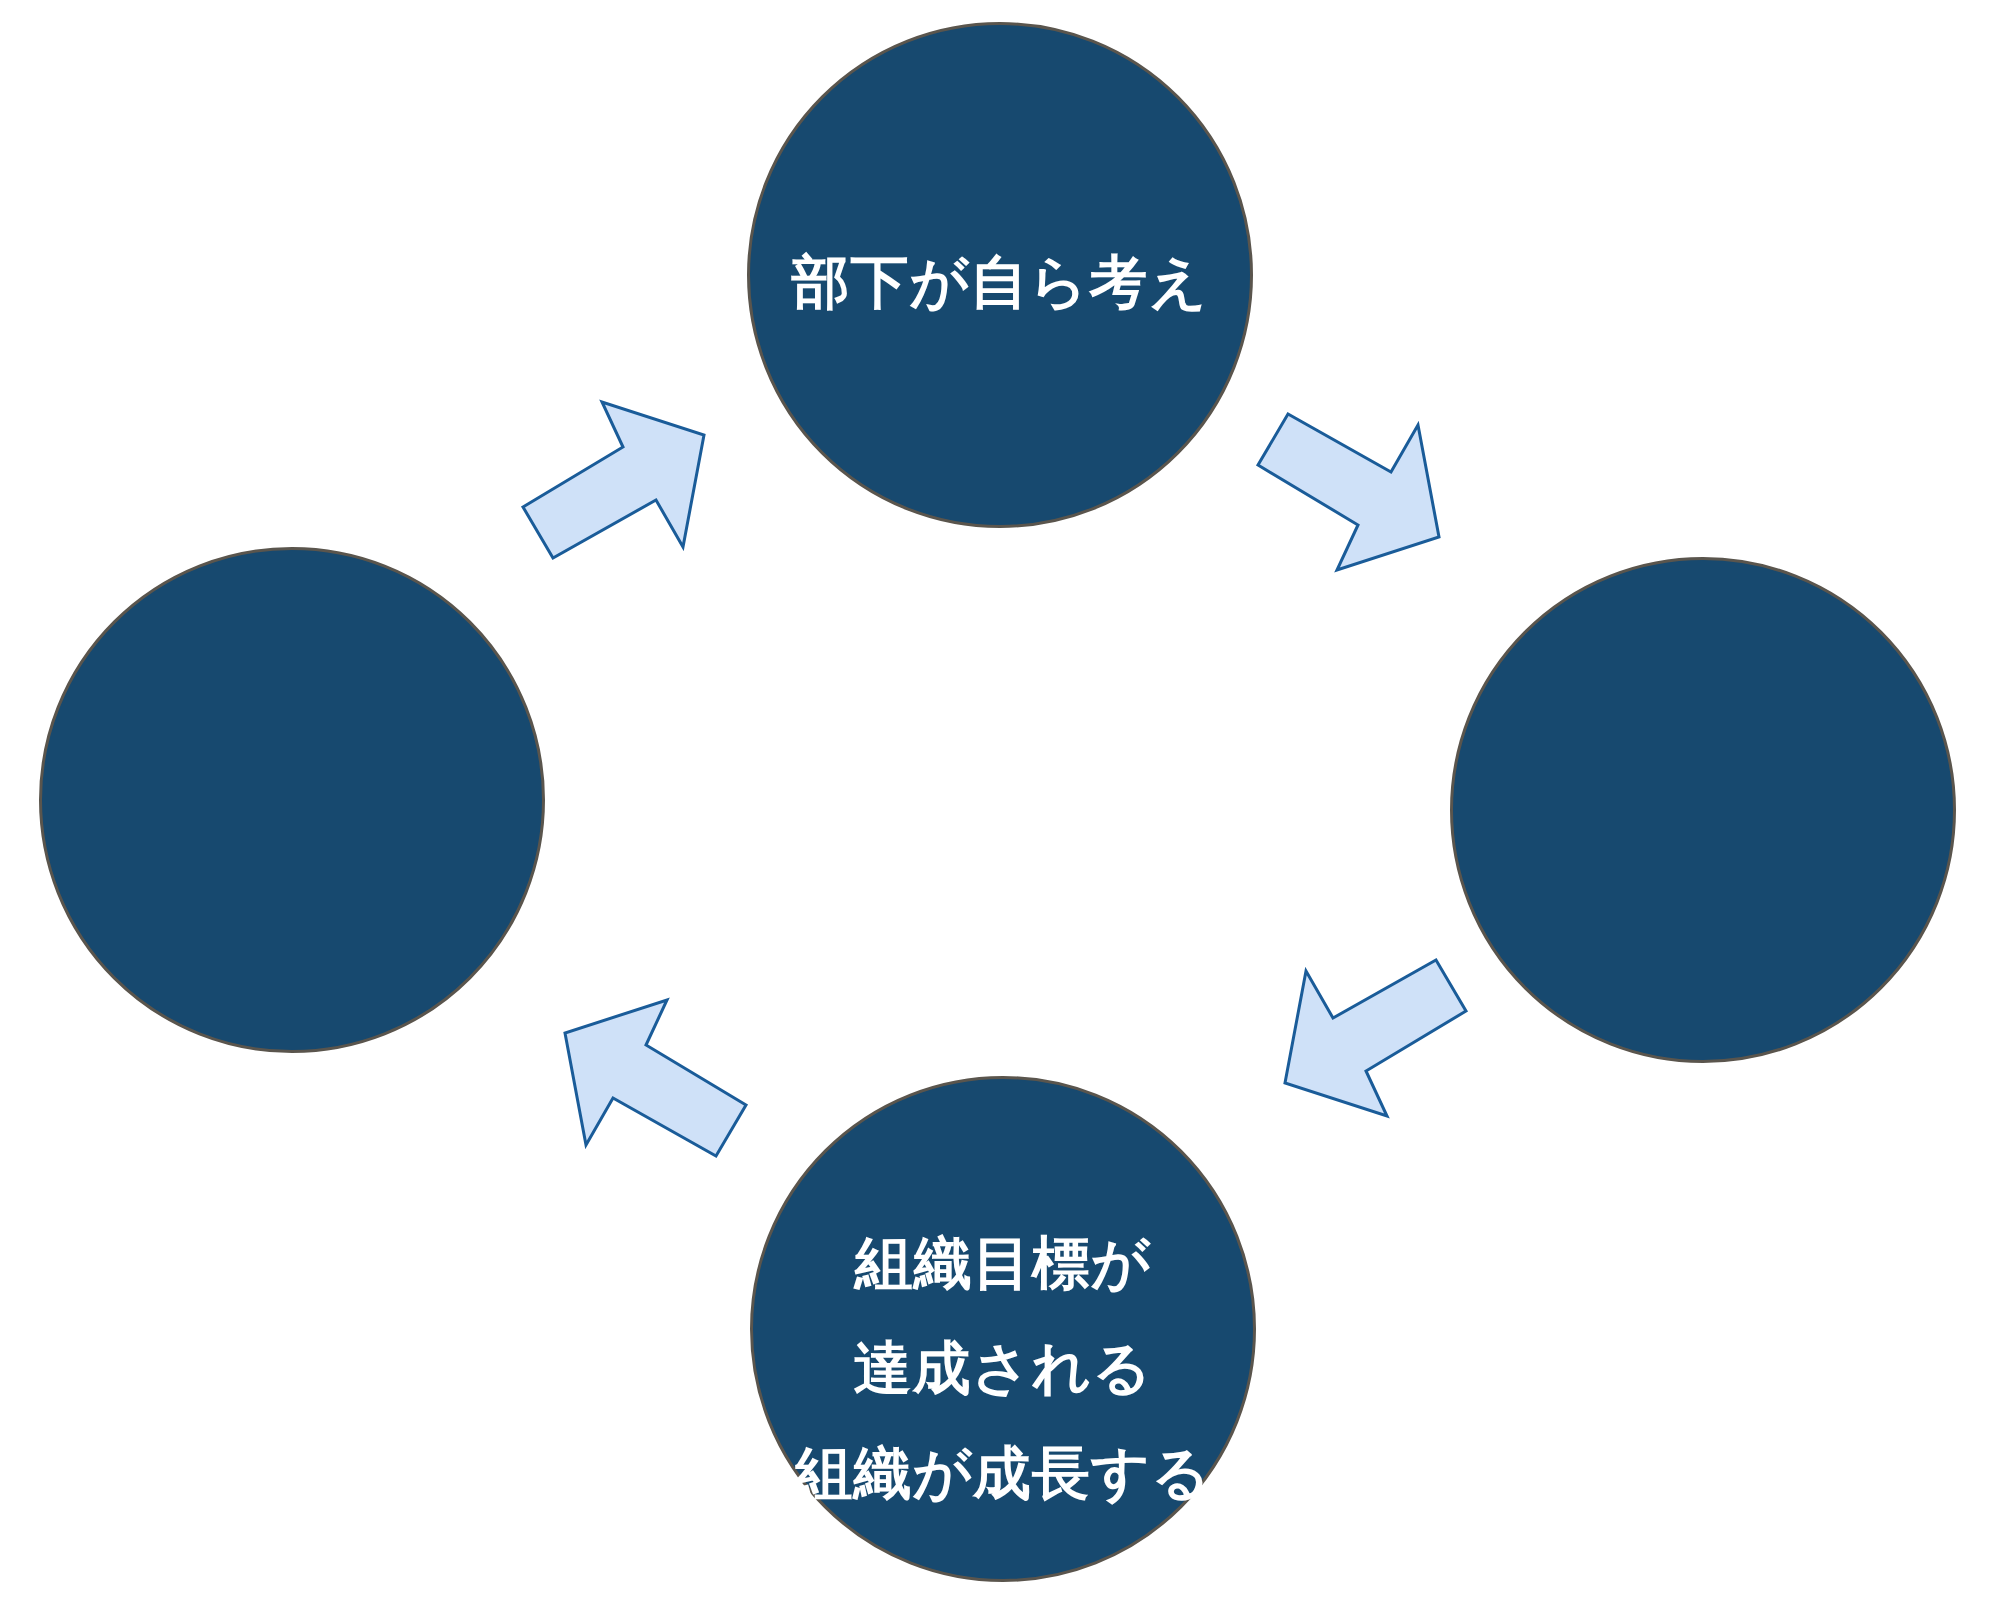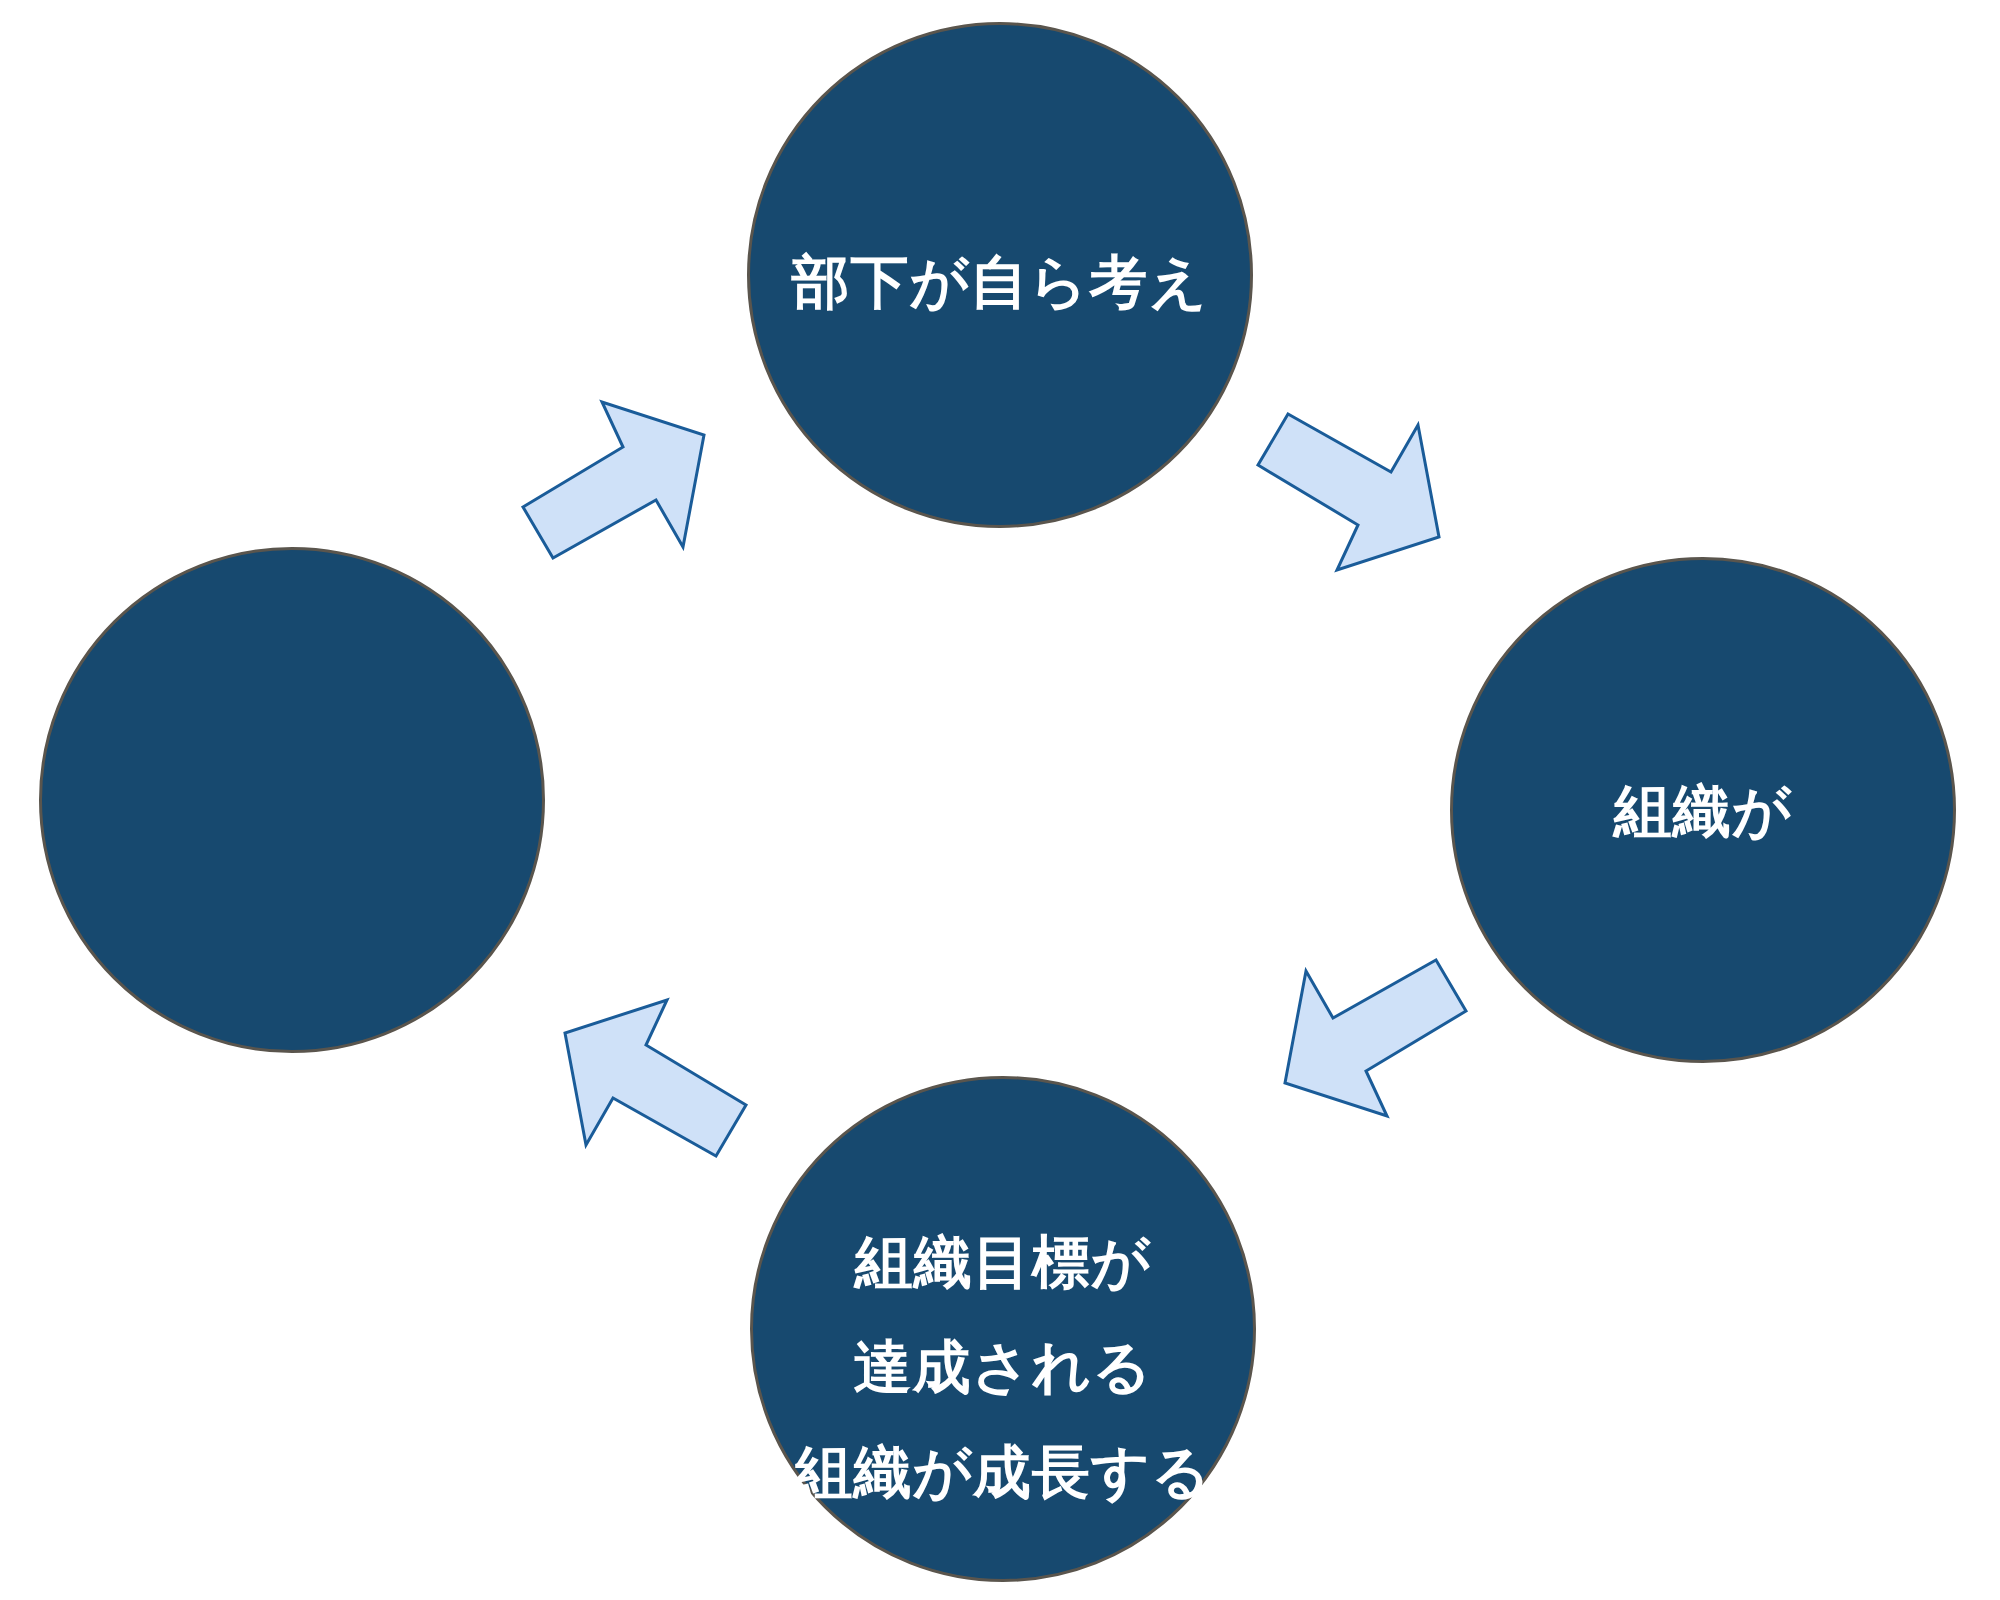--- a/index.html
+++ b/index.html
@@ -46,21 +46,21 @@
     font-size: 58px;
     font-weight: bold;
     line-height: 105px;
     white-space: nowrap;
     letter-spacing: 1px;
   }
   .node-top    { left: 747px;  top: 22px;   }
   .node-right  { left: 1450px; top: 557px;  }
   .node-bottom { left: 750px;  top: 1076px; }
   .node-left   { left: 39px;   top: 547px;  }
-  .node-bottom .text-block { transform: translateY(38px); font-family: Liberation Serif, serif; }
+  .node-bottom .text-block { transform: translateY(38px); }
   .node-top .text-block    { transform: translateY(6px); }
   .text-block {
     display: flex;
     flex-direction: column;
     align-items: center;
   }
   polygon.cycle-arrow {
     fill: var(--arrow-fill, #cfe1f8);
     stroke: var(--arrow-border, #1a5c99);
     stroke-width: 3;
@@ -80,21 +80,20 @@
   </svg>
 
   <div class="node node-top">
     <div class="text-block">
       <div class="line">部下が自ら考え</div>
     </div>
   </div>
 
   <div class="node node-right">
     <div class="text-block">
-      <div class="line">組織が</div>
     </div>
   </div>
 
   <div class="node node-bottom">
     <div class="text-block">
       <div class="line">組織目標が</div>
       <div class="line">達成される</div>
       <div class="line">組織が成長する</div>
     </div>
   </div>

